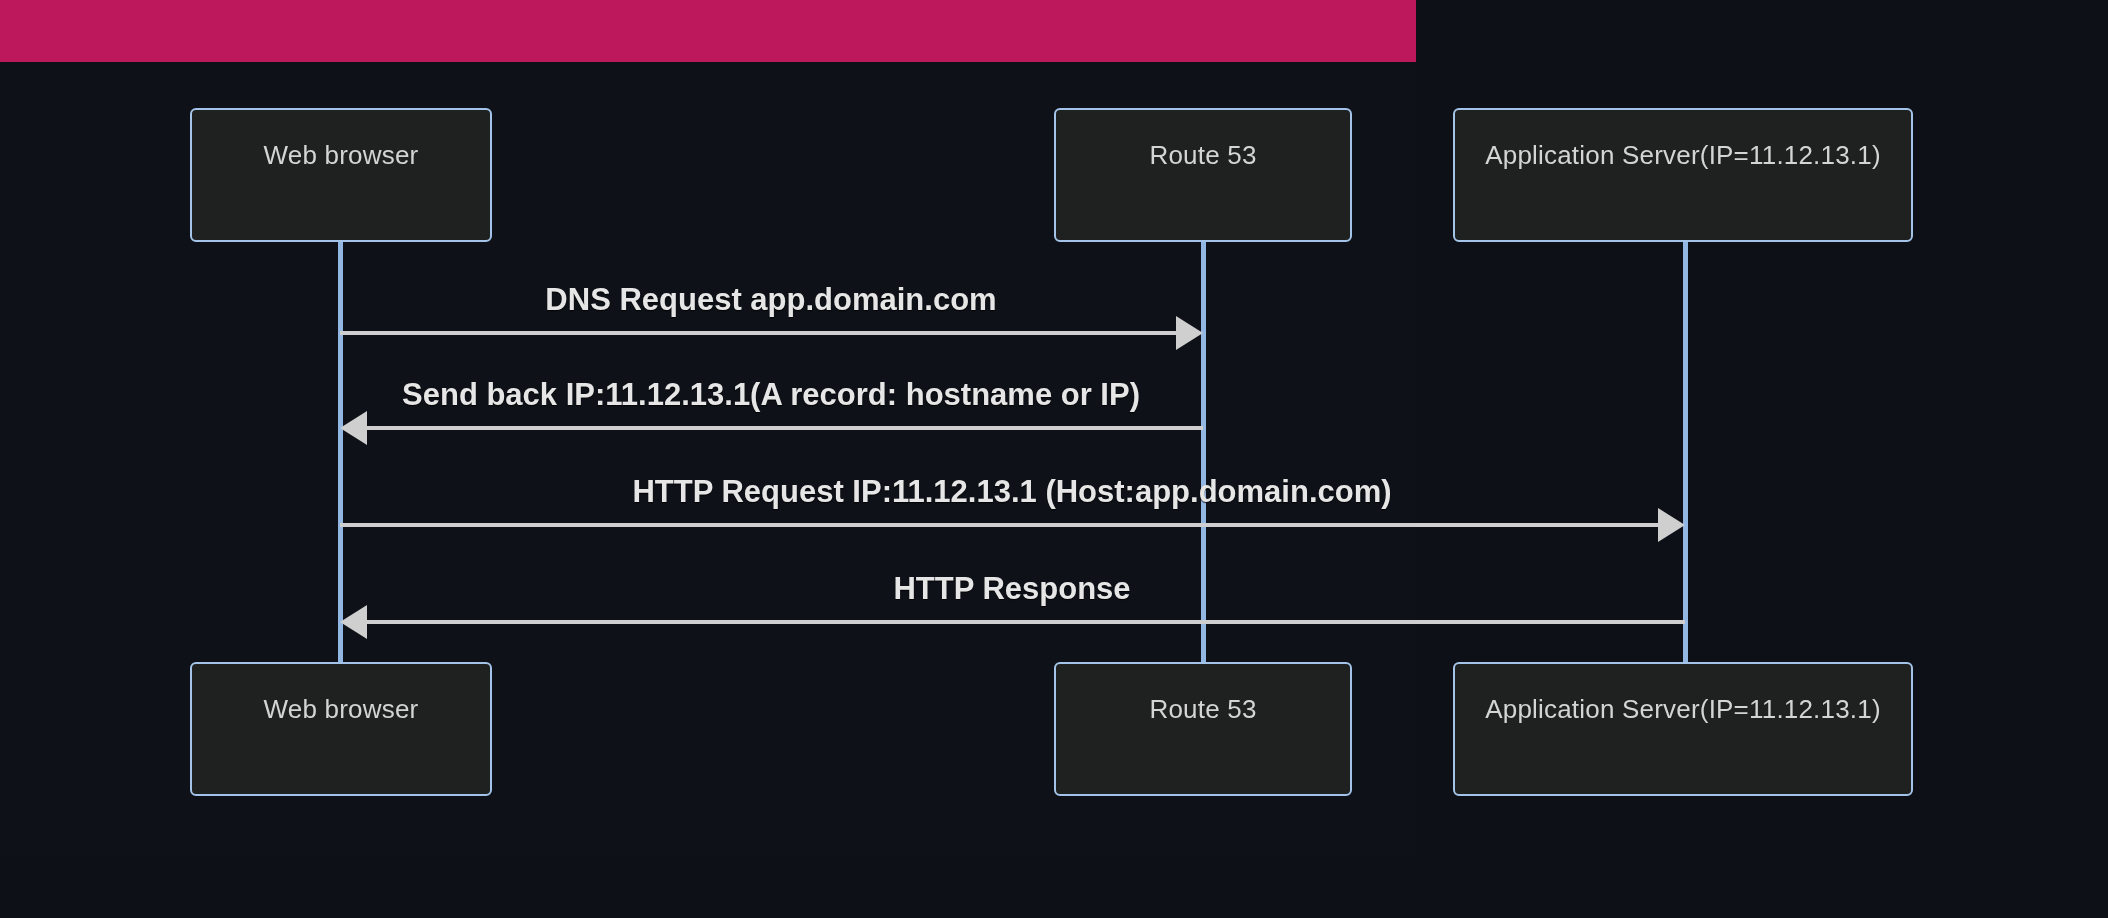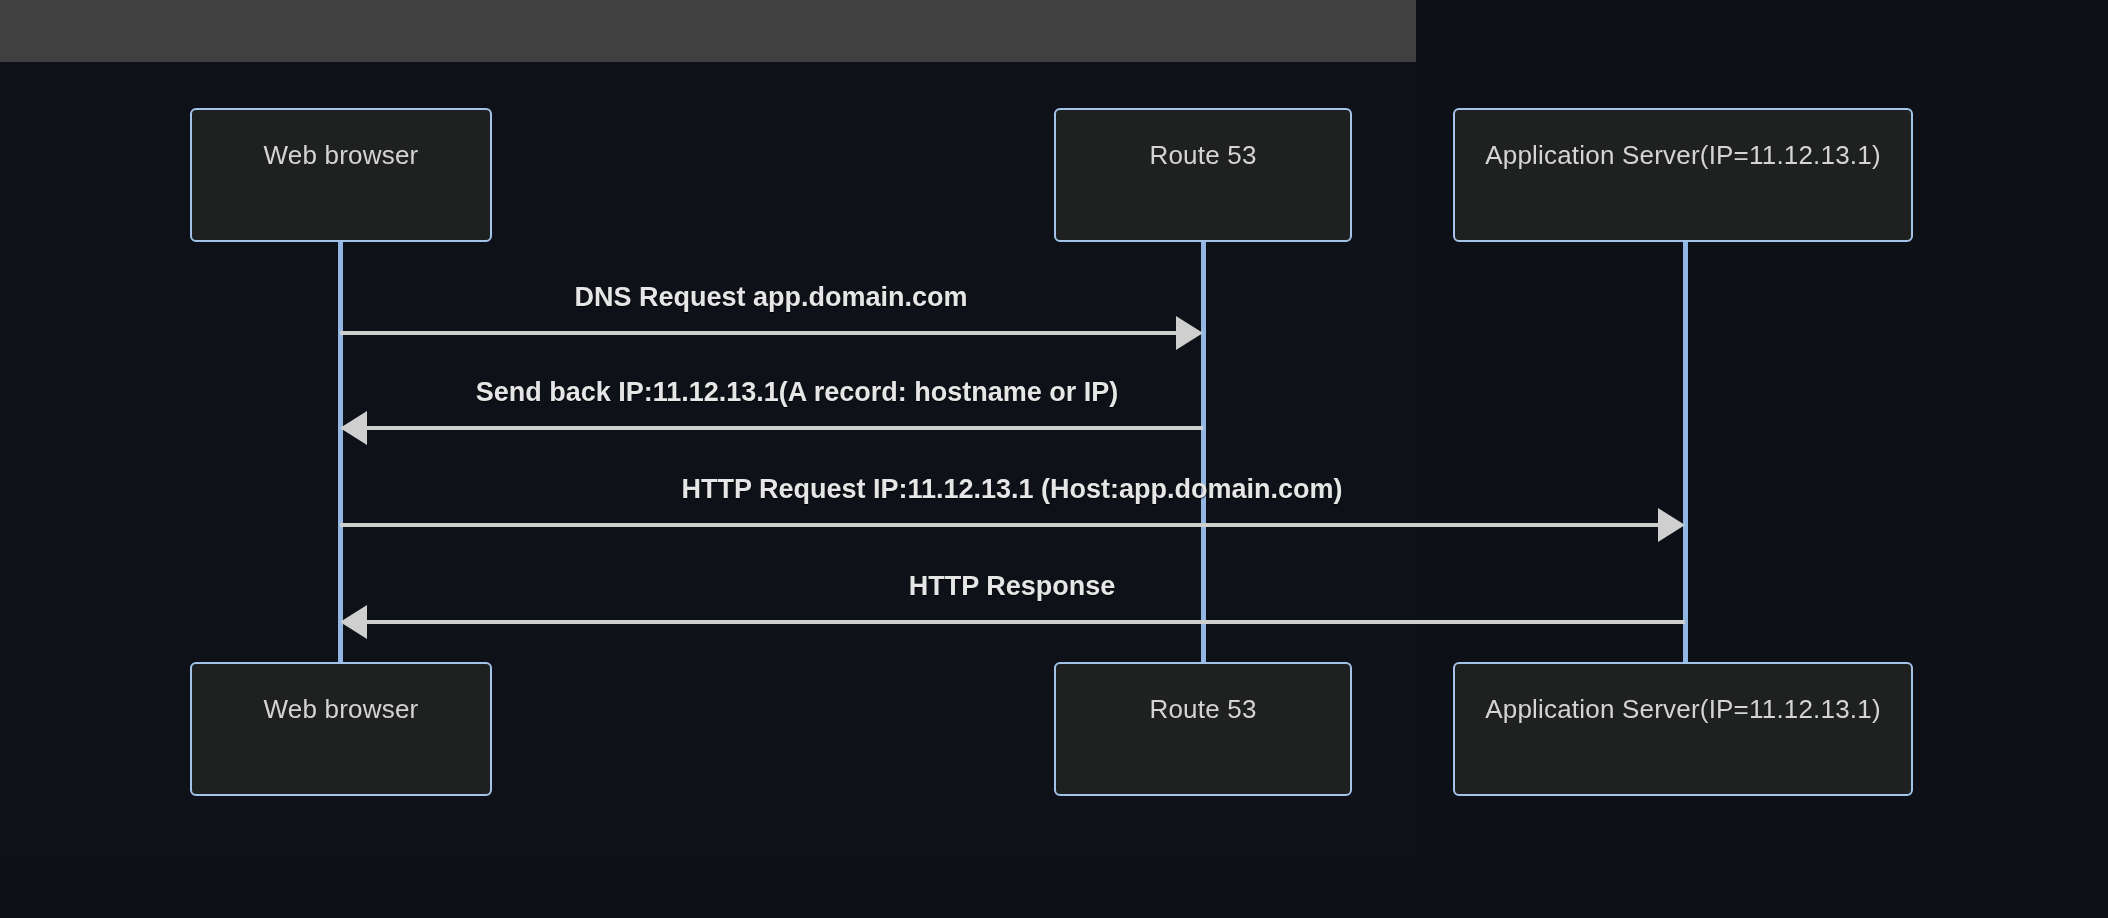--- a/index.html
+++ b/index.html
@@ -10,21 +10,21 @@
   body {
     width: 2108px;
     height: 918px;
     overflow: hidden;
     font-family: "Liberation Sans", sans-serif;
   }
   #diagram-root {
     position: relative;
     width: 2108px;
     height: 689px;
-    background: #404040;
+    background: #be185d;
   }
   
   .panel-bg {
     position: absolute;
     left: 0px;
     top: 62px;
     width: 1416px;
     height: 794px;
     background: #0e1117;
   }
@@ -95,21 +95,21 @@
   }
   .arrowhead.left {
     border-top: 17px solid transparent;
     border-bottom: 17px solid transparent;
     border-right: 27px solid #cfcfcf;
   }
   .msg-label {
     position: absolute;
     color: #e6e6e6;
     font-family: "Liberation Sans Narrow", "Liberation Sans", sans-serif;
-    font-size: 27px;
+    font-size: 31px;
     font-weight: bold;
     white-space: nowrap;
     transform: translateX(-50%);
     z-index: 7;
     text-shadow: 0 1px 1px rgba(0,0,0,0.85);
   }
 </style>
 </head>
 <body>
 
@@ -144,21 +144,21 @@
   </div>
 
   <div class="actor-box" style="left:1453px; top:662px; width:460px; height:134px;">
     <span class="actor-label">Application Server(IP=11.12.13.1)</span>
   </div>
 
   <div class="msg-label" style="left:771px; top:282px;">DNS Request app.domain.com</div>
   <div class="msg" style="left:340px; top:331px; width:836px;"></div>
   <div class="arrowhead right" style="left:1176px; top:316px;"></div>
 
-  <div class="msg-label" style="left:771px; top:377px;margin-left:26px;">Send back IP:11.12.13.1(A record: hostname or IP)</div>
+  <div class="msg-label" style="left:771px; top:377px;">Send back IP:11.12.13.1(A record: hostname or IP)</div>
   <div class="msg" style="left:367px; top:426px; width:836px;"></div>
   <div class="arrowhead left" style="left:340px; top:411px;"></div>
 
   <div class="msg-label" style="left:1012px; top:474px;text-align:center;">HTTP Request IP:11.12.13.1 (Host:app.domain.com)</div>
   <div class="msg" style="left:340px; top:523px; width:1318px;"></div>
   <div class="arrowhead right" style="left:1658px; top:508px;"></div>
 
   <div class="msg-label" style="left:1012px; top:571px;">HTTP Response</div>
   <div class="msg" style="left:367px; top:620px; width:1318px;"></div>
   <div class="arrowhead left" style="left:340px; top:605px;"></div>

